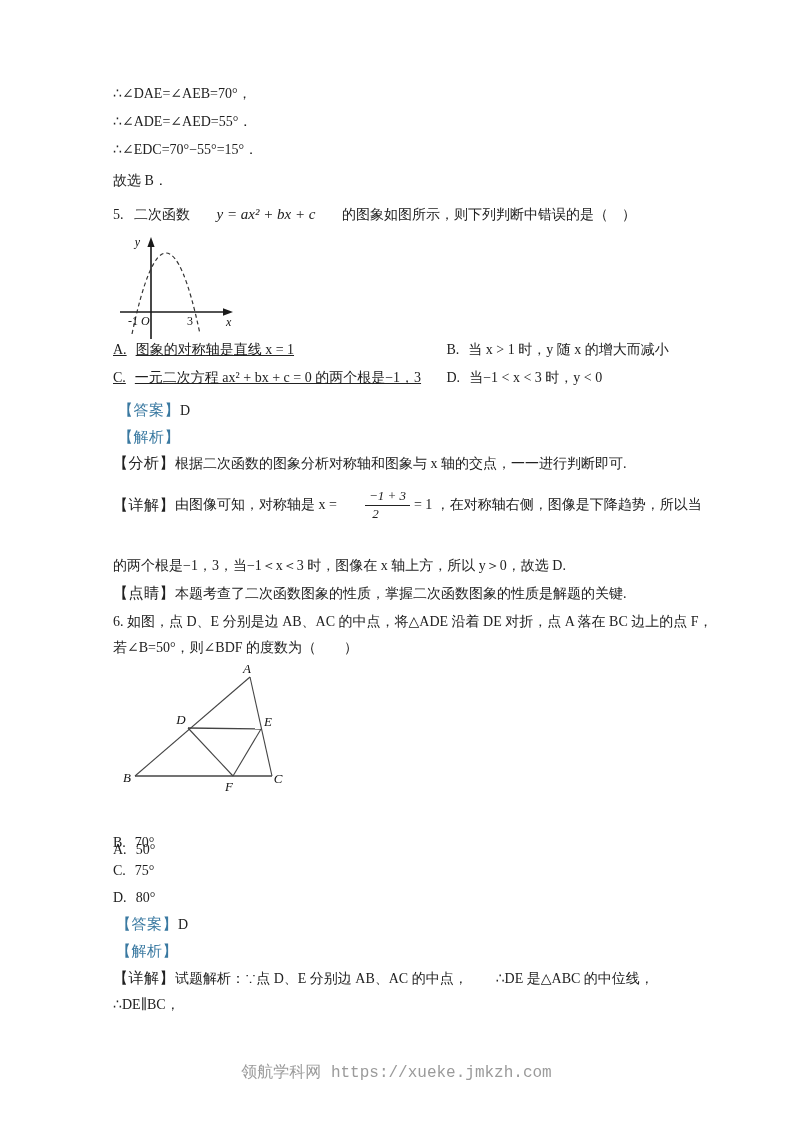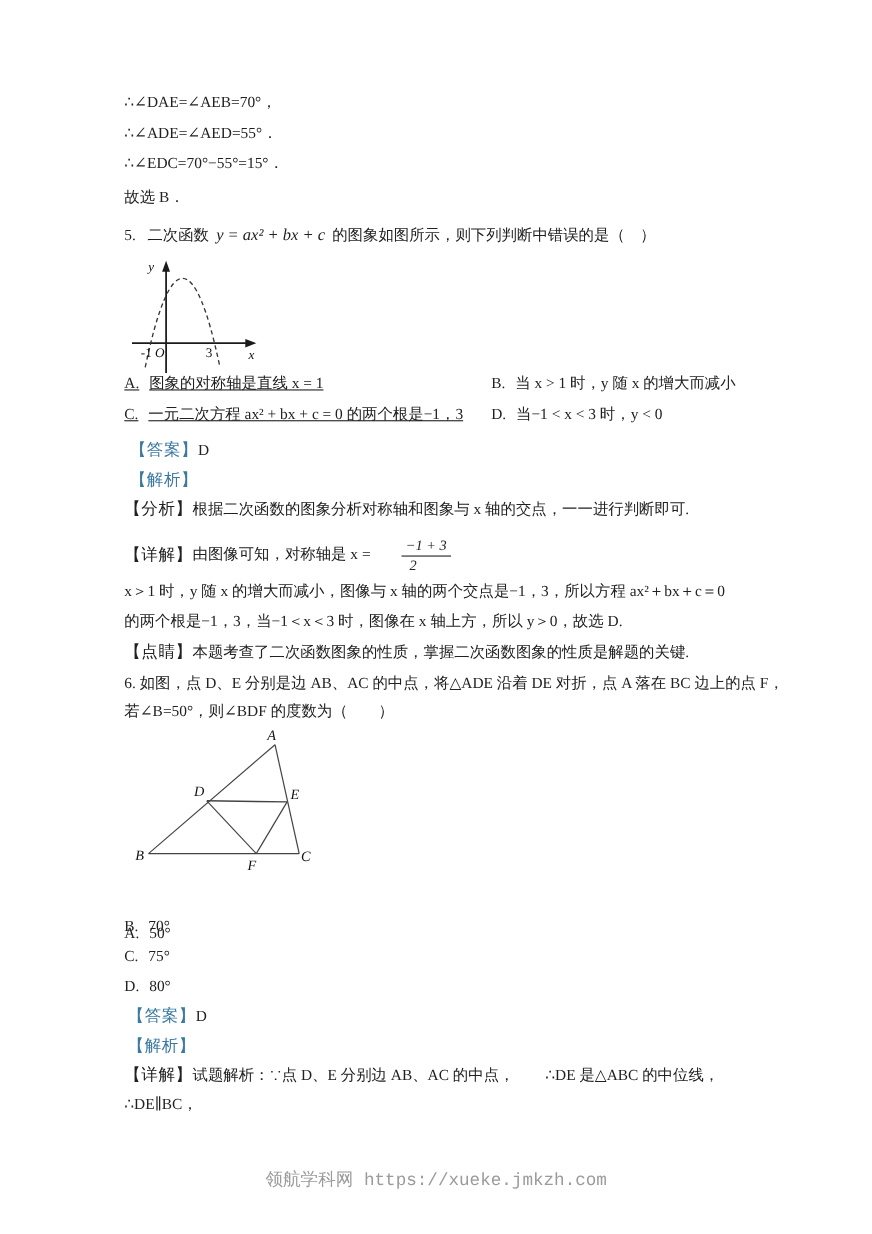--- a/index.html
+++ b/index.html
@@ -42,21 +42,21 @@
 <div class="page">
 
   <div class="ln" style="top:84px">∴∠DAE=∠AEB=70°，</div>
   <div class="ln" style="top:112px">∴∠ADE=∠AED=55°．</div>
   <div class="ln" style="top:140px">∴∠EDC=70°−55°=15°．</div>
   <div class="ln" style="top:171px">故选 B．</div>
 
   <div class="ln" style="top:204px">
     <span class="num">5.</span>
     <span>二次函数</span>
-    <span class="math" style="margin:0 3px">y = ax² + bx + c</span>
+    <span class="math" style="margin:0 23px">y = ax² + bx + c</span>
     <span>的图象如图所示，则下列判断中错误的是（　）</span>
   </div>
 
   <svg class="figure" style="top:234px;left:111px" width="130" height="112" viewBox="0 0 130 112">
 
     <line x1="9" y1="78" x2="117" y2="78" stroke="#1a1a1a" stroke-width="1.6"></line>
     <polygon points="122,78 112,74.2 112,81.8" fill="#1a1a1a"></polygon>
 
     <line x1="40" y1="105" x2="40" y2="9" stroke="#1a1a1a" stroke-width="1.6"></line>
     <polygon points="40,3 36.4,13 43.6,13" fill="#1a1a1a"></polygon>
@@ -96,22 +96,22 @@
     <span class="marker">【分析】</span><span>根据二次函数的图象分析对称轴和图象与 x 轴的交点，一一进行判断即可.</span>
   </div>
 
   <div class="ln fracline" style="top:483px">
     <span class="marker">【详解】</span>
     <span>由图像可知，对称轴是 x =</span>
     <span class="frac">
       <span class="fnum">−1 + 3</span>
       <span class="fden">2</span>
     </span>
+    <span>= 1 ，在对称轴右侧，图像是下降趋势，所以当</span>
   </div>
-  <div class="ln" style="top:529px">x＞1 时，y 随 x 的增大而减小，图像与 x 轴的两个交点是−1，3，所以方程 ax²＋bx＋c＝0</div>
   <div class="ln" style="top:556px">的两个根是−1，3，当−1＜x＜3 时，图像在 x 轴上方，所以 y＞0，故选 D.</div>
 
   <div class="ln" style="top:583px">
     <span class="marker">【点睛】</span><span>本题考查了二次函数图象的性质，掌握二次函数图象的性质是解题的关键.</span>
   </div>
 
   <div class="ln" style="top:612px">6.  如图，点 D、E 分别是边 AB、AC 的中点，将△ADE 沿着 DE 对折，点 A 落在 BC 边上的点 F，</div>
   <div class="ln" style="top:638px">若∠B=50°，则∠BDF 的度数为（　　）</div>
 
   <svg class="figure" style="top:660px;left:115px" width="178" height="140" viewBox="0 0 178 140">

